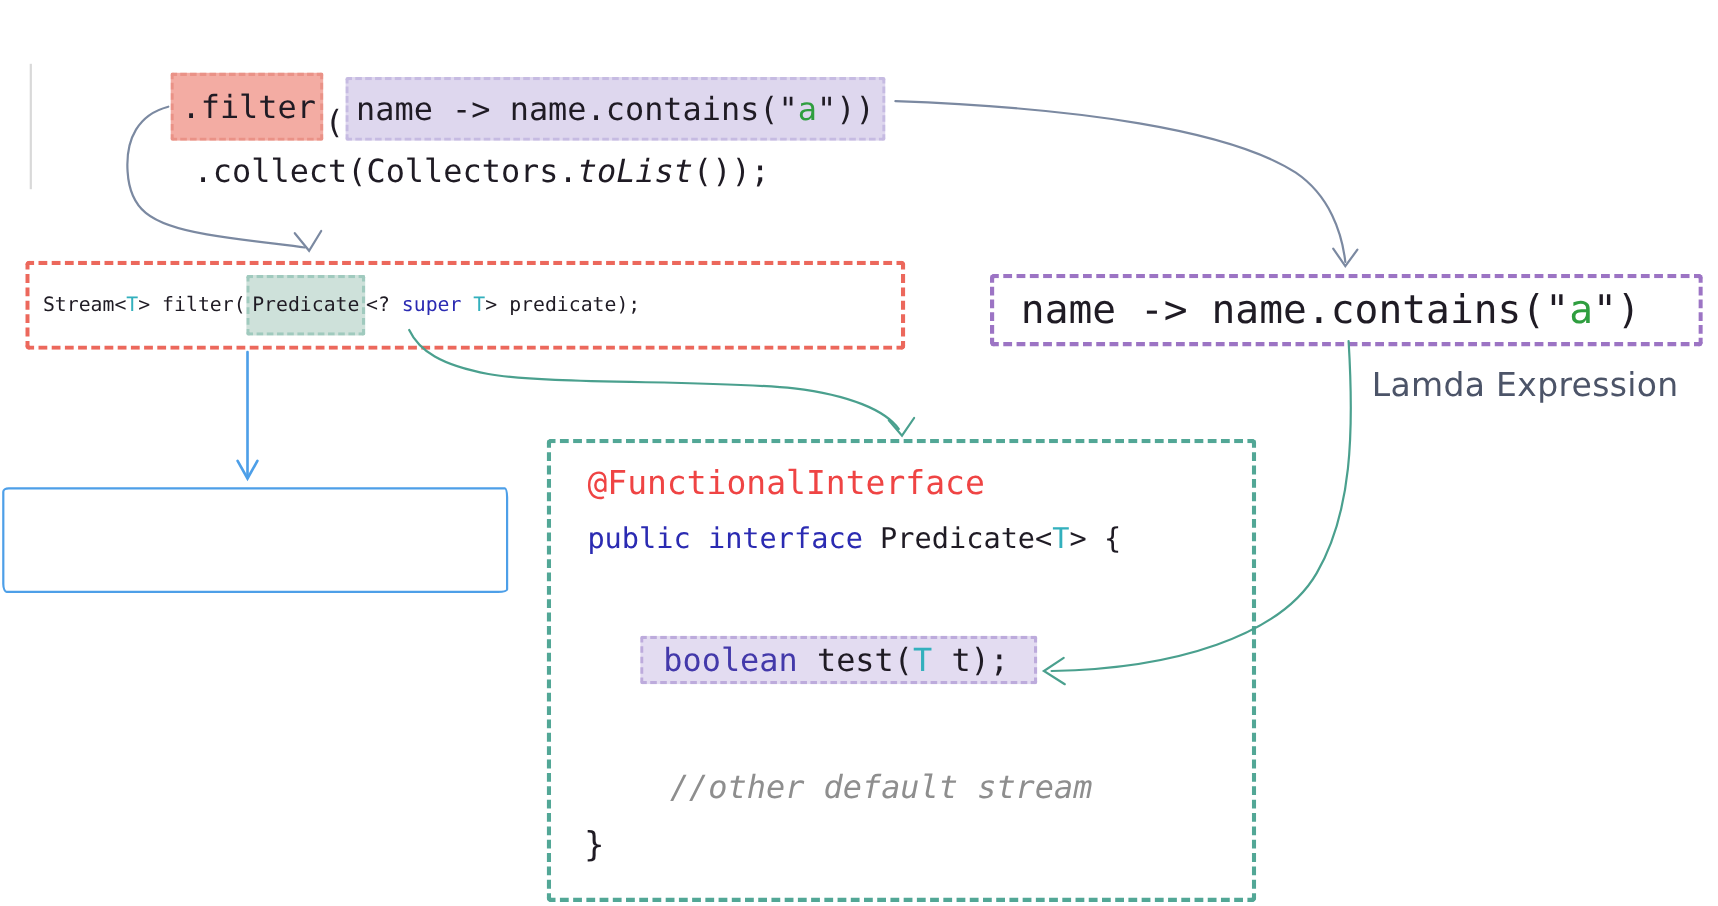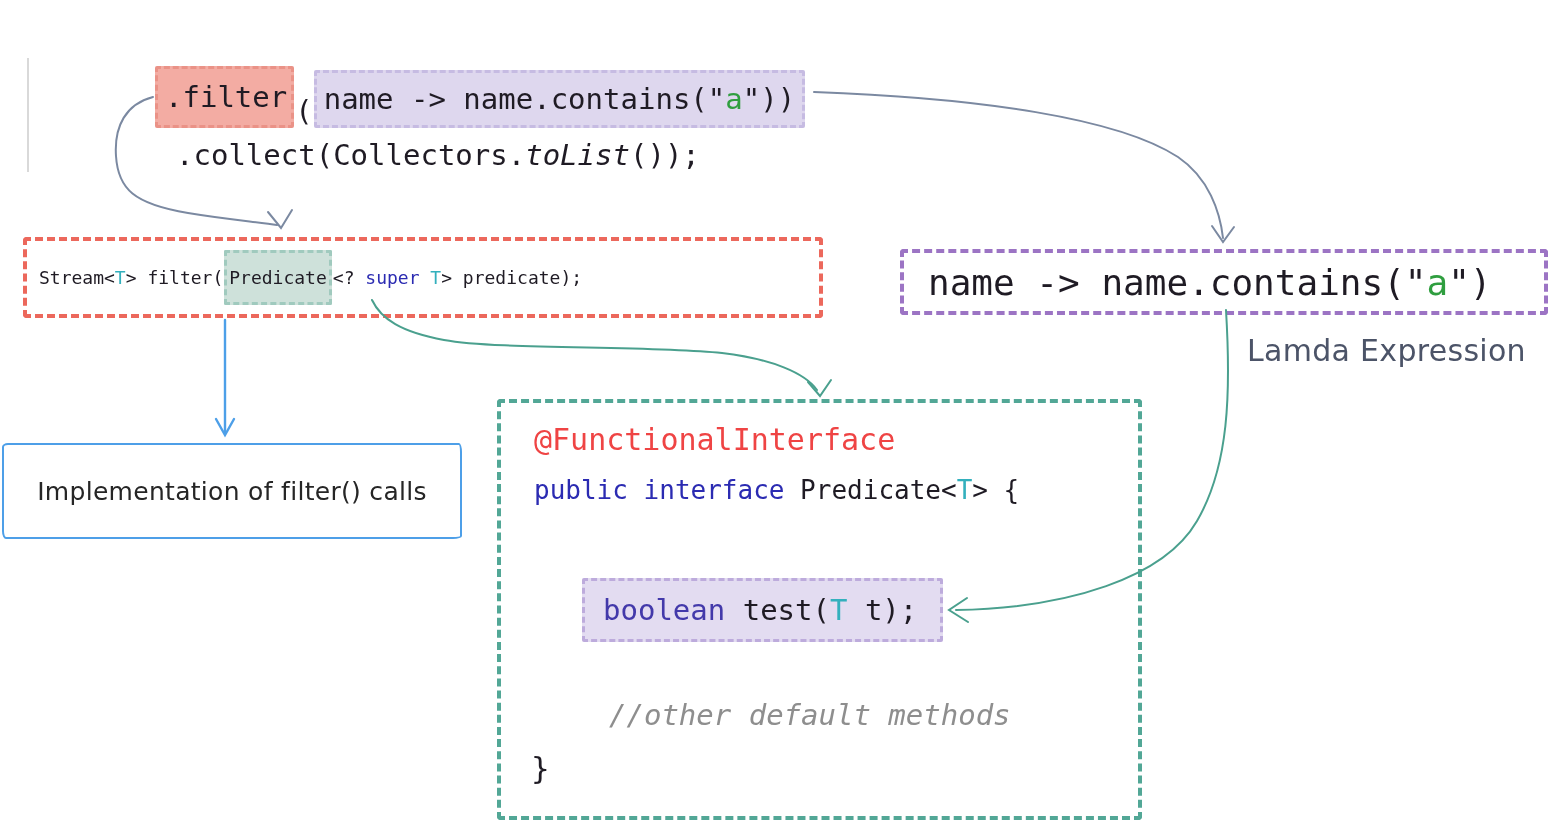--- a/index.html
+++ b/index.html
@@ -47,21 +47,21 @@
   
   .impl-box{left:2px;top:443px;width:460px;height:96px;border:2.5px solid #4d9fe8;
             border-radius:6px 3px 9px 4px / 4px 9px 3px 8px;box-sizing:border-box;
             display:flex;flex-direction:column;align-items:center;justify-content:center;gap:3px;
             font-size:25px;}
 
   
   .iface-box{left:497px;top:399px;width:645px;height:421px;border:4px dashed #52a796;border-radius:4px;box-sizing:border-box;}
   .iface-annotation{left:33px;top:19px;font-size:30px;}
   .iface-decl{left:33px;top:72px;font-size:26px;}
-  .test-hl{left:81px;top:175px;width:361px;height:64px;background:#e3dcf1;border:3px dashed #bdabdc;border-radius:2px;
+  .test-hl{left:81px;top:175px;width:361px;height:44px;background:#e3dcf1;border:3px dashed #bdabdc;border-radius:2px;
            box-sizing:border-box;display:flex;align-items:center;padding-left:18px;font-size:29px;}
   .iface-comment{left:108px;top:295px;font-size:29px;}
   .iface-brace{left:30px;top:347px;font-size:31px;}
 
   
   svg.arrows{position:absolute;left:0;top:0;pointer-events:none;}
 </style>
 </head>
 <body>
 
@@ -84,30 +84,29 @@
   <div class="abs sig-box">
     <span class="code"><span>Stream&lt;</span><span class="k-teal">T</span><span>&gt; filter(</span><span class="predicate-hl"><span>Predicate</span></span><span>&lt;? </span><span class="k-blue">super</span><span class="k-teal"> T</span><span>&gt; predicate);</span></span>
   </div>
 
   <div class="abs lambda-box">
     <span class="code"><span>name -&gt; name.contains("</span><span class="k-green">a</span><span>")</span></span>
   </div>
   <div class="abs hand lambda-caption">Lamda Expression</div>
 
   <div class="abs impl-box">
-    <span class="hand">Implementation of filter() calls</span>
   </div>
 
   <div class="abs iface-box">
     <div class="abs code iface-annotation k-olive">@FunctionalInterface</div>
     <div class="abs code iface-decl"><span class="k-blue">public interface </span><span>Predicate&lt;</span><span class="k-teal">T</span><span>&gt; {</span></div>
     <div class="abs test-hl">
       <span class="code"><span class="k-indigo">boolean</span><span> test(</span><span class="k-teal">T</span><span> t);</span></span>
     </div>
-    <div class="abs code iface-comment k-comment">//other default methods</div>
+    <div class="abs code iface-comment k-comment">//other default stream</div>
     <div class="abs code iface-brace">}</div>
   </div>
 
   <svg class="arrows" width="1562" height="824" viewBox="0 0 1562 824">
 
     <g stroke="#7b89a1" stroke-width="2" fill="none" stroke-linecap="round">
       <path d="M 153 97 C 126 104 114 126 116 156 C 118 189 134 204 188 213 C 230 220 260 222 277 225"></path>
       <polyline points="268,212 281,228 292,210"></polyline>
     </g>
 

